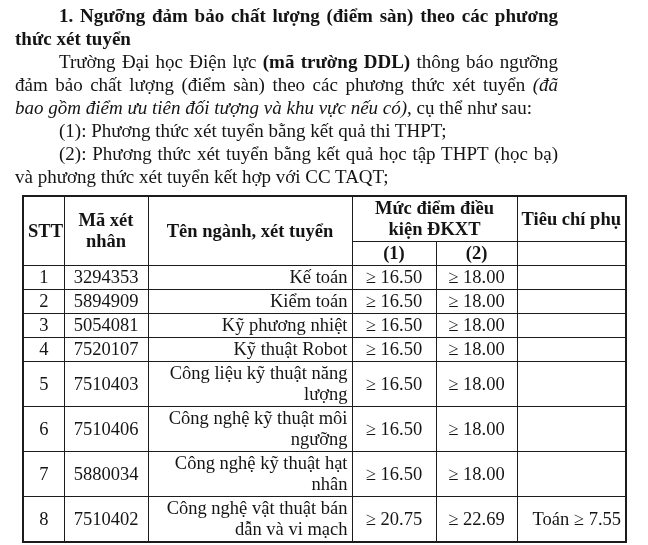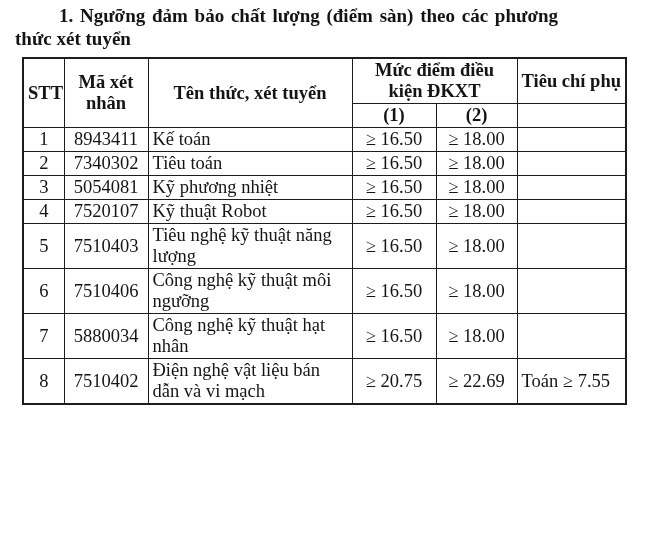--- a/index.html
+++ b/index.html
@@ -50,69 +50,72 @@
     line-height: 21px;
   }
   .tbl th {
     font-weight: bold;
     text-align: center;
   }
   tr.hr1 th { height: 32px; }
   tr.hr2 th { height: 20px; }
   tbody tr { height: 23px; }
   td.c { text-align: center; }
-  td.l { text-align: left; }
+  td.l { text-align: right; }
 </style>
 </head>
 <body>
 
 <div class="page">
 
   <p class="heading indent justify">1. Ngưỡng đảm bảo chất lượng (điểm sàn) theo các phương thức xét tuyển</p>
 
+  <p class="indent justify"><span>Trường Đại học Điện lực </span><span class="b">(mã trường DDL)</span><span> thông báo ngưỡng đảm bảo chất lượng (điểm sàn) theo các phương thức xét tuyển </span><span class="i">(đã bao gồm điểm ưu tiên đối tượng và khu vực nếu có)</span><span>, cụ thể như sau:</span></p>
 
+  <p class="indent">(1): Phương thức xét tuyển bằng kết quả thi THPT;</p>
 
+  <p class="indent justify">(2): Phương thức xét tuyển bằng kết quả học tập THPT (học bạ) và phương thức xét tuyển kết hợp với CC TAQT;</p>
 
   <table class="tbl">
     <colgroup>
       <col style="width:41px">
       <col style="width:84px">
       <col style="width:204px">
       <col style="width:84px">
       <col style="width:81px">
       <col style="width:109px">
     </colgroup>
     <thead>
       <tr class="hr1">
         <th rowspan="2">STT</th>
         <th rowspan="2">Mã xét nhân</th>
-        <th rowspan="2">Tên thức, xét tuyển</th>
+        <th rowspan="2">Tên ngành, xét tuyển</th>
         <th colspan="2">Mức điểm điều kiện ĐKXT</th>
         <th>Tiêu chí phụ</th>
       </tr>
       <tr class="hr2">
         <th>(1)</th>
         <th>(2)</th>
         <th></th>
       </tr>
     </thead>
     <tbody>
 
     <tr>
         <td class="c">1</td>
-        <td class="c">8943411</td>
+        <td class="c">3294353</td>
         <td class="l">Kế toán</td>
         <td class="c">≥ 16.50</td>
         <td class="c">≥ 18.00</td>
         <td class="l"></td>
       </tr>
         <tr>
         <td class="c">2</td>
-        <td class="c">7340302</td>
-        <td class="l">Tiêu toán</td>
+        <td class="c">5894909</td>
+        <td class="l">Kiểm toán</td>
         <td class="c">≥ 16.50</td>
         <td class="c">≥ 18.00</td>
         <td class="l"></td>
       </tr>
         <tr>
         <td class="c">3</td>
         <td class="c">5054081</td>
         <td class="l">Kỹ phương nhiệt</td>
         <td class="c">≥ 16.50</td>
         <td class="c">≥ 18.00</td>
@@ -122,21 +125,21 @@
         <td class="c">4</td>
         <td class="c">7520107</td>
         <td class="l">Kỹ thuật Robot</td>
         <td class="c">≥ 16.50</td>
         <td class="c">≥ 18.00</td>
         <td class="l"></td>
       </tr>
         <tr>
         <td class="c">5</td>
         <td class="c">7510403</td>
-        <td class="l">Tiêu nghệ kỹ thuật năng lượng</td>
+        <td class="l">Công liệu kỹ thuật năng lượng</td>
         <td class="c">≥ 16.50</td>
         <td class="c">≥ 18.00</td>
         <td class="l"></td>
       </tr>
         <tr>
         <td class="c">6</td>
         <td class="c">7510406</td>
         <td class="l">Công nghệ kỹ thuật môi ngưỡng</td>
         <td class="c">≥ 16.50</td>
         <td class="c">≥ 18.00</td>
@@ -146,21 +149,21 @@
         <td class="c">7</td>
         <td class="c">5880034</td>
         <td class="l">Công nghệ kỹ thuật hạt nhân</td>
         <td class="c">≥ 16.50</td>
         <td class="c">≥ 18.00</td>
         <td class="l"></td>
       </tr>
         <tr>
         <td class="c">8</td>
         <td class="c">7510402</td>
-        <td class="l">Điện nghệ vật liệu bán dẫn và vi mạch</td>
+        <td class="l">Công nghệ vật thuật bán dẫn và vi mạch</td>
         <td class="c">≥ 20.75</td>
         <td class="c">≥ 22.69</td>
         <td class="l">Toán ≥ 7.55</td>
       </tr>
       </tbody>
   </table>
 
 </div>
 
 </body></html>

